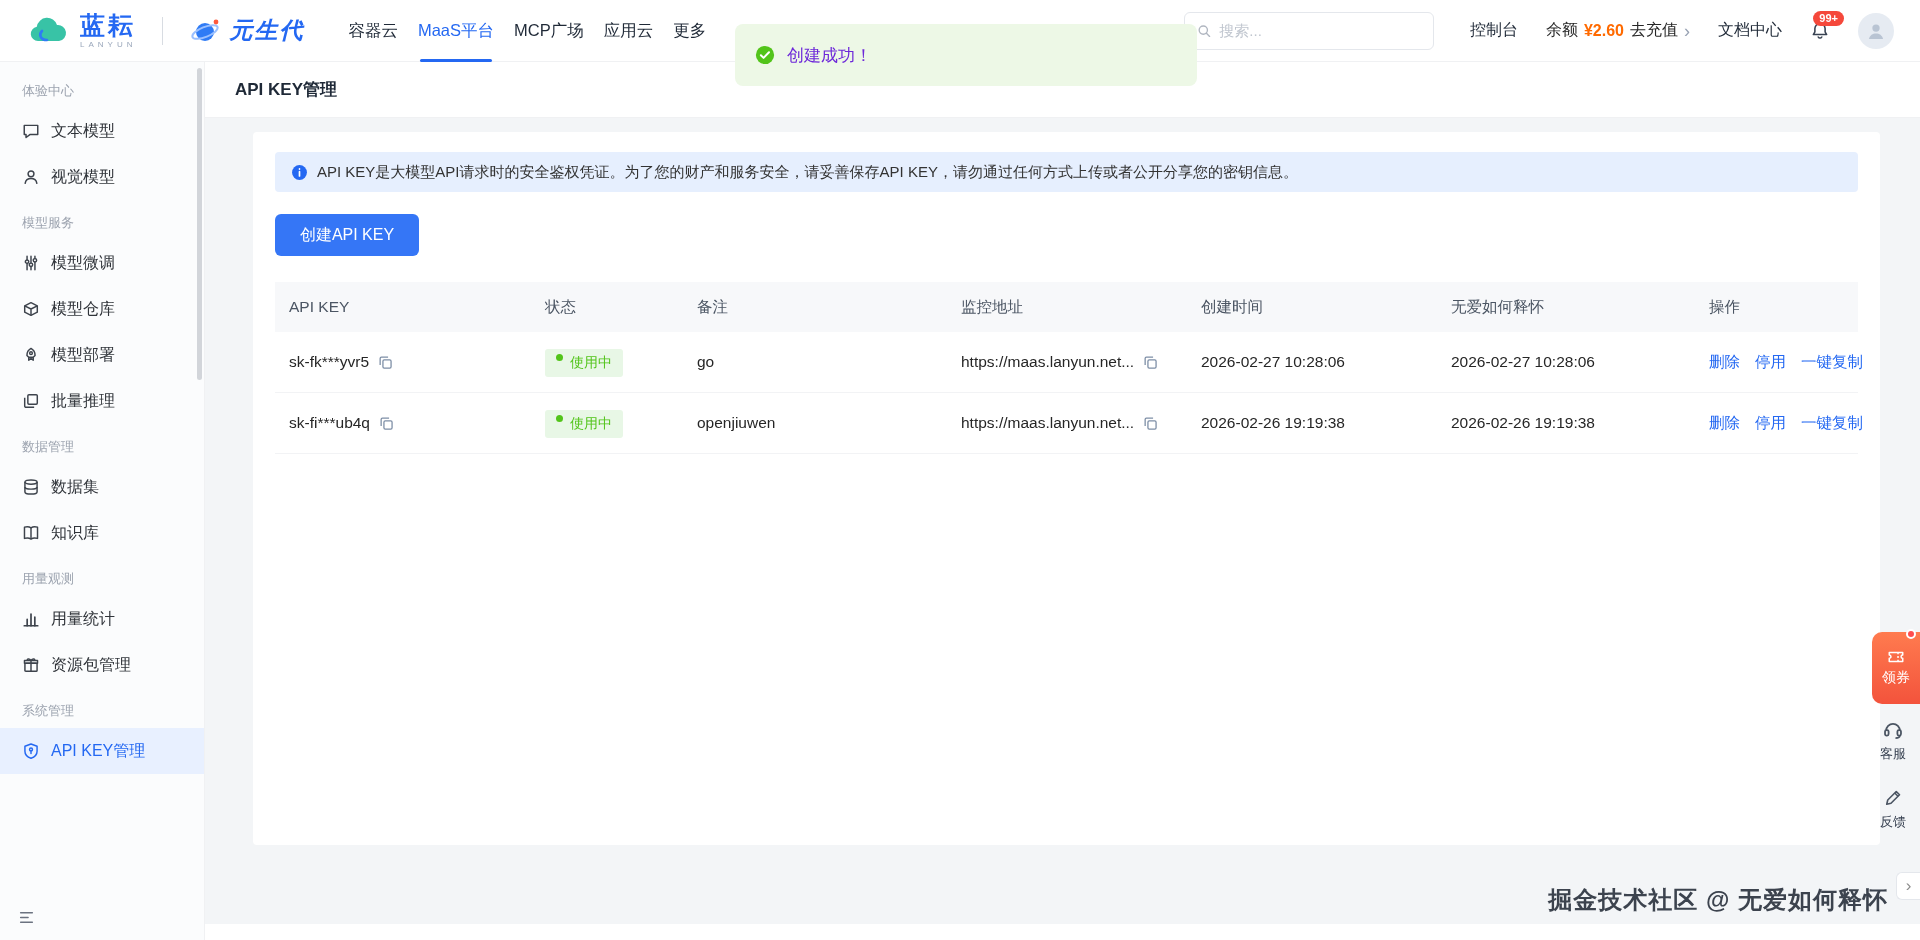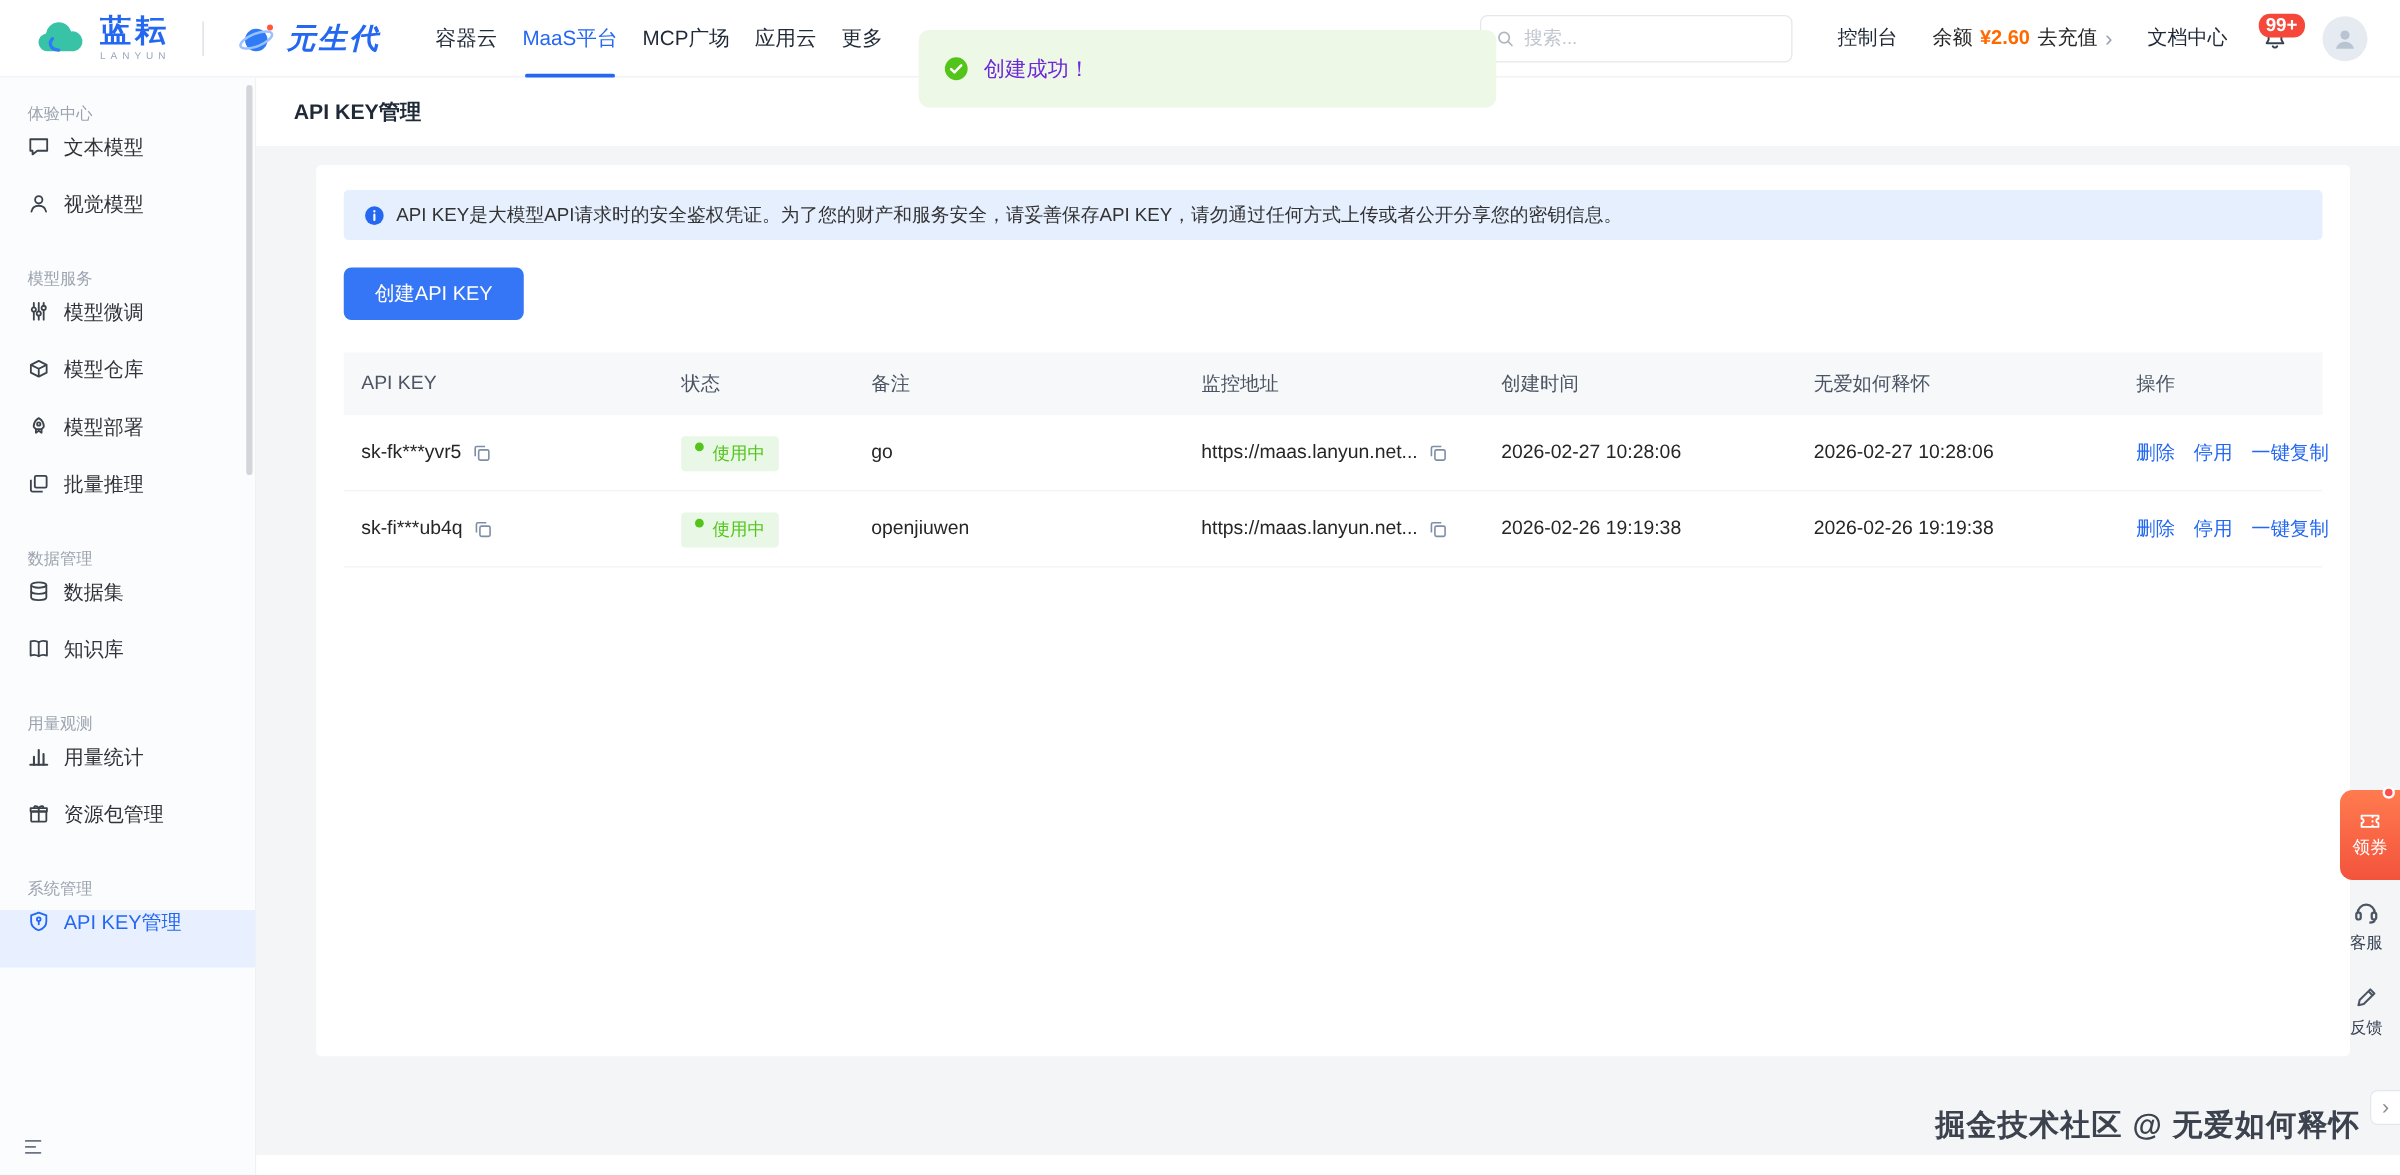--- a/index.html
+++ b/index.html
@@ -47,21 +47,21 @@
   .nav-search input::placeholder { color:#c0c6cf; }
 
   .nav-right { display:flex; align-items:center; gap:28px; margin-left:36px; font-size:16px; }
   .nav-link { color:#1f2937; cursor:pointer; white-space:nowrap; }
   .nav-balance { display:flex; align-items:center; gap:6px; cursor:pointer; white-space:nowrap; }
   .nav-balance .amount { color:#ff6a00; font-weight:bold; }
   .chev { color:#98a2b3; font-size:18px; line-height:1; }
   .bell-wrap { position:relative; cursor:pointer; }
   .bell-badge {
     position:absolute; top:-10px; right:-14px; background:#f5483b; color:#fff;
-    font-size:15px; padding:2px 6px; border-radius:9px; line-height:1; font-weight:bold;
+    font-size:11px; padding:2px 6px; border-radius:9px; line-height:1; font-weight:bold;
   }
   .avatar {
     width:36px; height:36px; border-radius:50%; background:#e6ebf2;
     display:flex; align-items:center; justify-content:center; cursor:pointer; overflow:hidden;
   }
 
   
   .toast {
     position:absolute; left:735px; top:24px; width:462px; height:62px;
     background:#edf8e6; border-radius:8px; display:flex; align-items:center;
@@ -69,21 +69,21 @@
   }
   .toast-msg { color:#6d28d9; font-size:17px;text-align:center; }
 
   
   .sidebar {
     position:absolute; top:62px; left:0; bottom:0; width:205px;
     background:#fbfcfd; border-right:1px solid #f0f1f3; padding-top:6px;
   }
   .sb-title { font-size:13px; color:#9ca3af; padding:14px 0 8px 22px; }
   .sb-item {
-    height:46px; display:flex; align-items:flex-start; gap:11px; padding-left:22px;
+    height:46px; display:flex; align-items:center; gap:11px; padding-left:22px;
     font-size:16px; color:#30343a; cursor:pointer;
   }
   .sb-item .si { color:#3d434c; }
   .sb-item.active { background:#e8f0ff; color:#2468f2; }
   .sb-item.active .si { color:#2468f2; }
   .si { width:18px; height:18px; }
   .sb-scroll {
     position:absolute; top:6px; right:2px; width:5px; height:312px;
     background:#d2d5da; border-radius:3px;
   }

